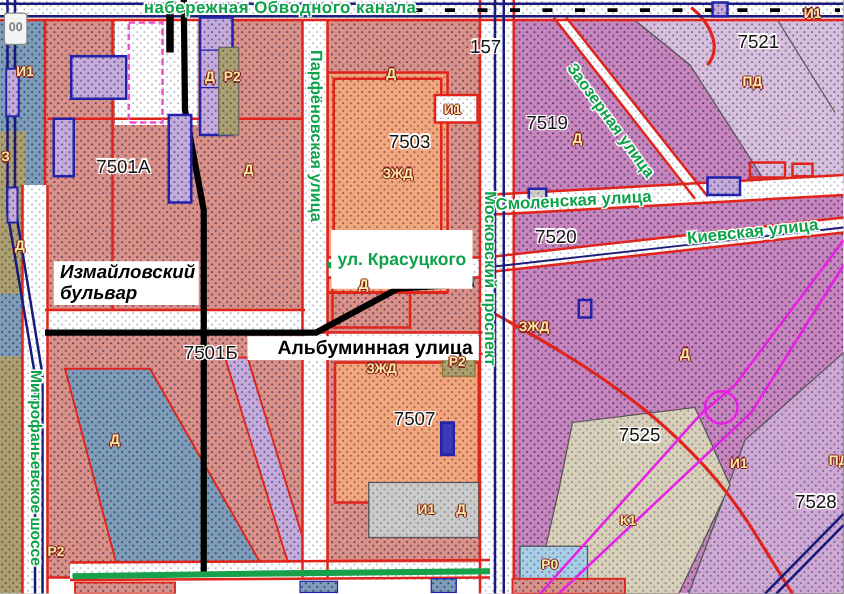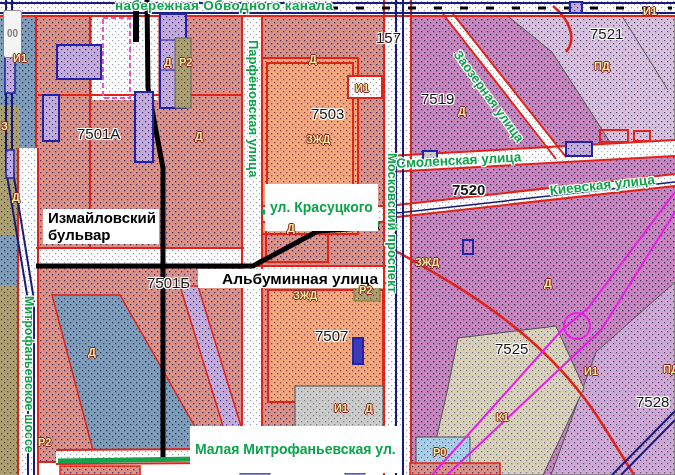--- a/index.html
+++ b/index.html
@@ -10,21 +10,21 @@
   .glabel{color:#0EA34B;font-weight:bold;font-size:13px;
     text-shadow:-1px -1px 0 #fff,1px -1px 0 #fff,-1px 1px 0 #fff,1px 1px 0 #fff,0 0 3px #fff;}
   .gbox{background:#fff;padding:16px 5px;font-size:14px;text-shadow:none;}
   .vert{transform-origin:0 0;transform:rotate(90deg);}
   .blabel{color:#000;font-weight:bold;font-size:15px;background:#fff;padding:1px 5px;}
   .num{position:absolute;color:#151515;font-size:15px;white-space:nowrap;
     text-shadow:-1px -1px 0 #fff,1px -1px 0 #fff,-1px 1px 0 #fff,1px 1px 0 #fff,0 0 2px #fff;}
   .zone{position:absolute;color:#F4E9A0;font-weight:bold;font-size:11px;white-space:nowrap;
     text-shadow:-1px 0 0 #86201c,1px 0 0 #86201c,0 -1px 0 #86201c,0 1px 0 #86201c;}
   .marker00{position:absolute;background:#f4f4f4;border:1px solid #8a8a8a;border-radius:3px;
-    color:#7d7d7d;font-size:10px;font-weight:bold;padding:16px 3px;line-height:14px;}
+    color:#7d7d7d;font-size:10px;font-weight:bold;padding:5px 3px;line-height:14px;}
 </style>
 </head>
 <body>
 
 <div class="map">
 
 <svg width="675" height="475" viewBox="0 0 675 475">
   <defs>
     <pattern id="pStreet" width="6" height="6" patternUnits="userSpaceOnUse">
       <rect width="6" height="6" fill="#ffffff"></rect>
@@ -194,31 +194,30 @@
 </svg>
 
   <div class="lbl glabel" style="left:115px;top:-1px;font-size:13.5px;letter-spacing:.4px;">набережная Обводного канала</div>
   <div class="lbl glabel vert" style="left:260px;top:40px;">Парфёновская улица</div>
   <div class="lbl glabel vert" style="left:399px;top:153px;">Московский проспект</div>
   <div class="lbl glabel vert" style="left:35px;top:296px;font-size:12.5px;">Митрофаньевское шоссе</div>
   <div class="lbl glabel gbox" style="left:265px;top:184px;">ул. Красуцкого</div>
   <div class="lbl glabel" style="left:396px;top:157px;font-size:13.5px;transform:rotate(-3deg);transform-origin:0 0;">Смоленская улица</div>
   <div class="lbl glabel" style="left:549px;top:184px;font-size:13.5px;transform:rotate(-6deg);transform-origin:0 0;">Киевская улица</div>
   <div class="lbl glabel" style="left:462px;top:48px;transform:rotate(54deg);transform-origin:0 0;">Заозерная улица</div>
-  <div class="lbl glabel gbox" style="left:190px;top:426px;">Малая Митрофаньевская ул.</div>
-
-  <div class="lbl blabel" style="left:43px;top:209px;width:106px;white-space:normal;">Измайловский бульвар</div>
+
+  <div class="lbl blabel" style="left:43px;top:209px;width:106px;white-space:normal;font-style:italic;">Измайловский бульвар</div>
   <div class="lbl blabel" style="left:198px;top:269px;font-size:15.5px;padding-left:24px;">Альбуминная улица</div>
 
   <div class="num" style="left:77px;top:125px;">7501А</div>
   <div class="num" style="left:147px;top:274px;">7501Б</div>
   <div class="num" style="left:311px;top:105px;">7503</div>
   <div class="num" style="left:315px;top:327px;">7507</div>
   <div class="num" style="left:421px;top:90px;">7519</div>
-  <div class="num" style="left:452px;top:181px;font-weight:bold;">7520</div>
+  <div class="num" style="left:428px;top:181px;">7520</div>
   <div class="num" style="left:590px;top:25px;text-align:center;">7521</div>
   <div class="num" style="left:495px;top:340px;">7525</div>
   <div class="num" style="left:620px;top:393px;margin-left:16px;">7528</div>
   <div class="num" style="left:376px;top:29px;">157</div>
   <div class="marker00" style="left:3px;top:10px;">00</div>
 
   <div class="zone" style="left:13px;top:52px;">И1</div>
   <div class="zone" style="left:164px;top:56px;">Д</div>
   <div class="zone" style="left:179px;top:56px;">Р2</div>
   <div class="zone" style="left:309px;top:53px;">Д</div>

